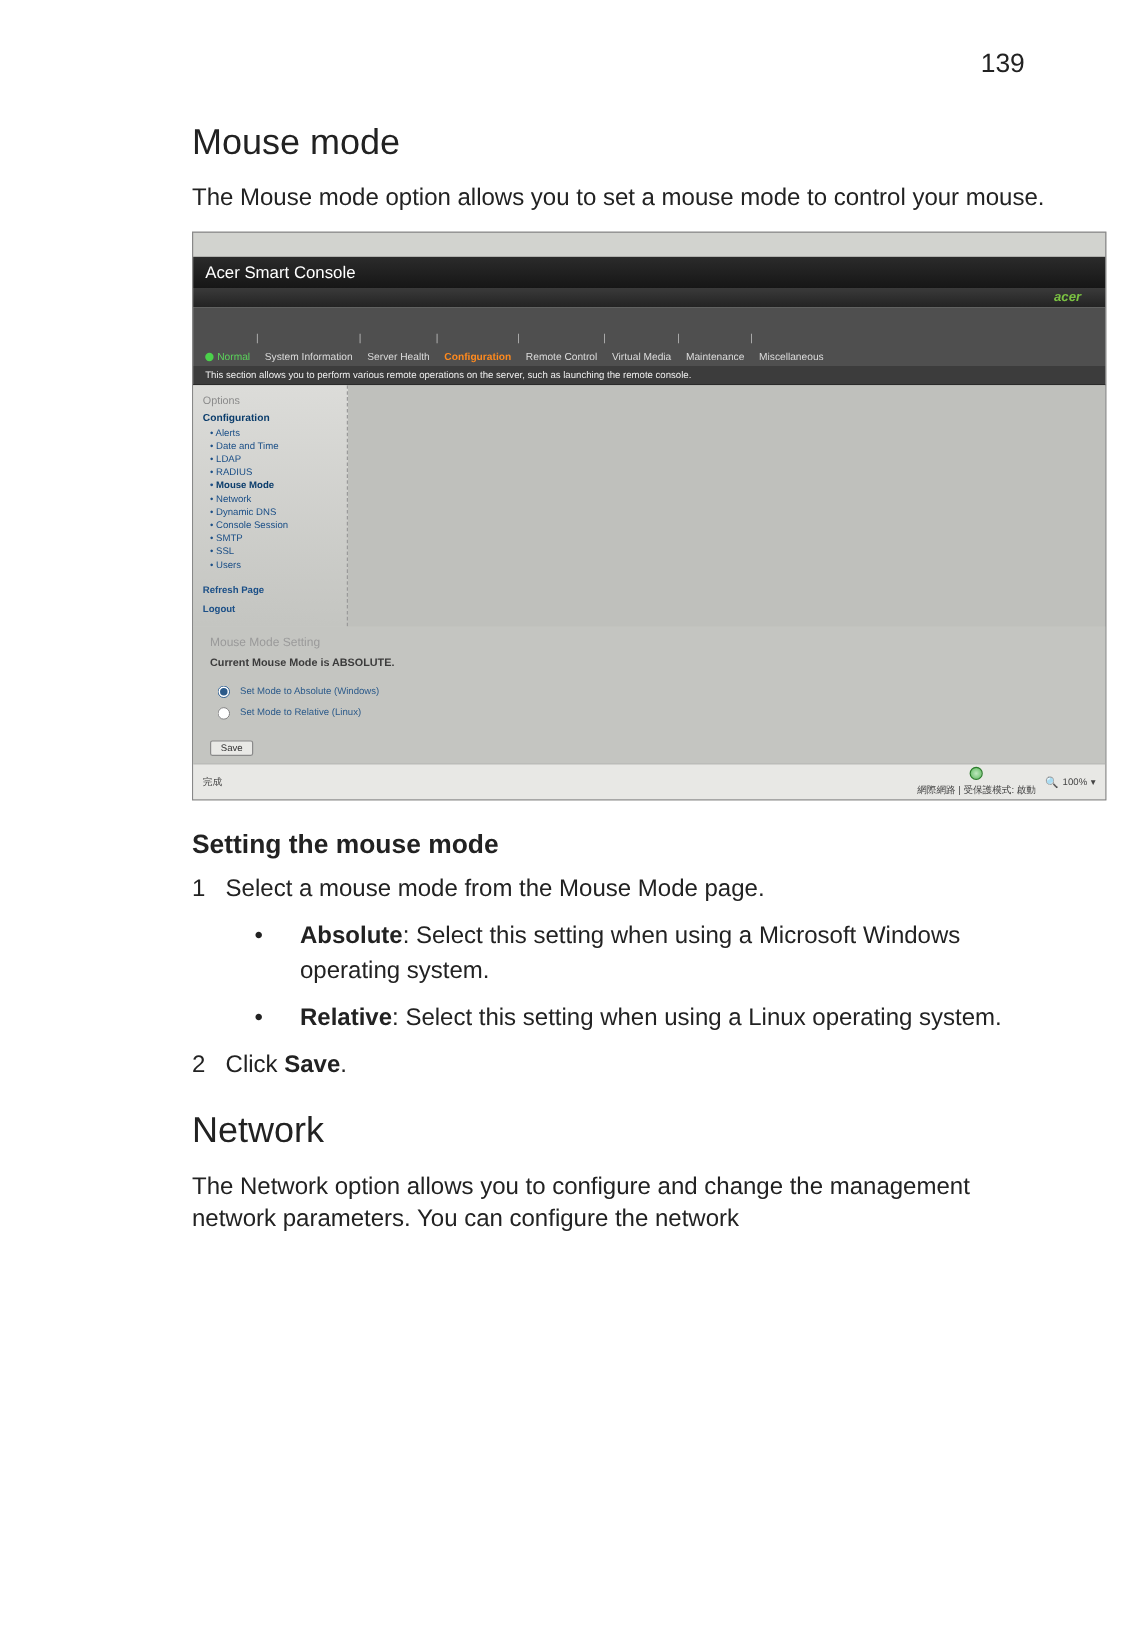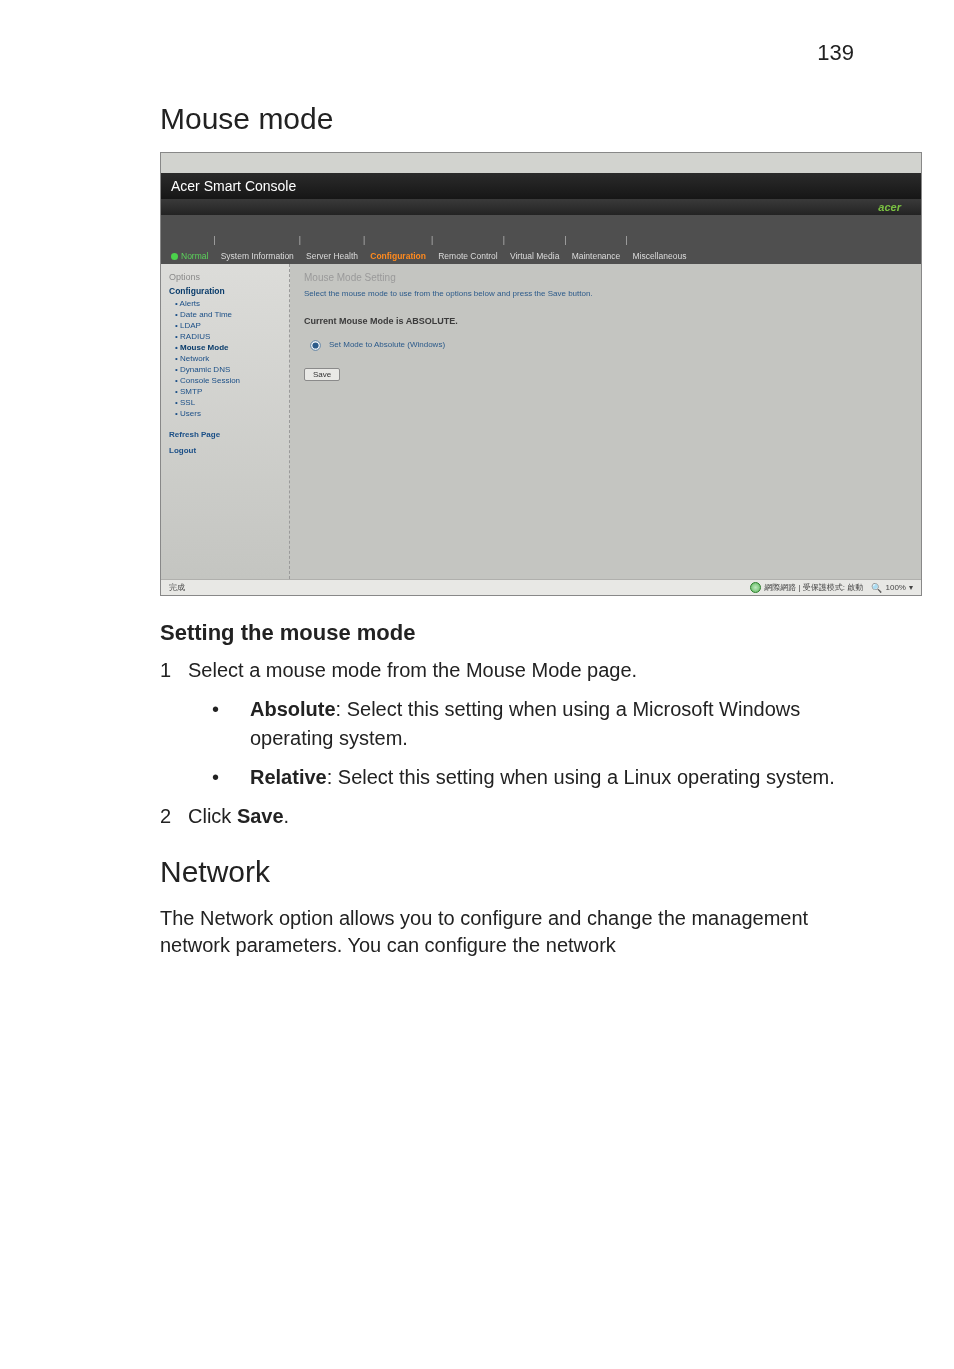--- a/index.html
+++ b/index.html
@@ -119,20 +119,21 @@
     background: #3c3c3c;
     color: #efefef;
     font-size: 8px;
     padding: 3px 10px;
     border-bottom: 1px solid #2a2a2a;
   }
   .ss-body {
     display: flex;
     background: #bfc0bc;
     min-height: 315px;
+    flex-direction: column;
   }
   .ss-sidebar {
     width: 112px;
     flex: 0 0 112px;
     background: linear-gradient(#dcdcd9,#c4c5c1);
     border-right: 1px dashed #9a9a9a;
     padding: 8px 8px;
     color: #565656;
     font-size: 8px;
   }
@@ -168,33 +169,34 @@
     background:#e8e8e5;
     border-top:1px solid #b0b0ad;
     display:flex;
     justify-content:space-between;
     align-items:center;
     font-size:8px;
     color:#444;
     padding:2px 8px;
   }
   .ss-statusbar .right{ display:flex; align-items:center; gap:8px;}
-  .ss-statusbar .zone{ display:flex; align-items:flex-start; gap:3px;}
+  .ss-statusbar .zone{ display:flex; align-items:center; gap:3px;flex-direction:column;}
   .ss-statusbar .globe{ width:9px; height:9px; border:1px solid #2a7c2a; border-radius:50%; background:radial-gradient(#bfe8bf,#5bb85b);}
   .ss-statusbar .zoom{ display:flex; align-items:center; gap:3px;}
   .ss-statusbar .mag{ font-size:9px; color:#666;}
 </style>
 </head>
 <body>
 
 <div class="page">
 
   <div class="page-number">139</div>
 
   <h2 class="section">Mouse mode</h2>
+  <p class="body">The Mouse mode option allows you to set a mouse mode to control your mouse.</p>
 
   <div class="screenshot-wrap">
     <div class="screenshot">
       <div class="ss-titlebar">Acer Smart Console</div>
       <div class="ss-logobar">acer</div>
       <div class="ss-tabs">
         <span class="ss-tab status">
             <span class="dot"></span>
             <span>Normal</span>
           </span>
@@ -206,20 +208,21 @@
         <span class="ss-tab active">Configuration</span>
         <span class="ss-sep">|</span>
         <span class="ss-tab">Remote Control</span>
         <span class="ss-sep">|</span>
         <span class="ss-tab">Virtual Media</span>
         <span class="ss-sep">|</span>
         <span class="ss-tab">Maintenance</span>
         <span class="ss-sep">|</span>
         <span class="ss-tab">Miscellaneous</span>
       </div>
+      <div class="ss-infobar">This section allows you to perform various remote operations on the server, such as launching the remote console.</div>
       <div class="ss-body">
         <div class="ss-sidebar">
           <div class="grp">Options</div>
           <div class="hdr">Configuration</div>
           <ul>
             <li>Alerts</li>
             <li>Date and Time</li>
             <li>LDAP</li>
             <li>RADIUS</li>
             <li class="active">Mouse Mode</li>
@@ -228,25 +231,28 @@
             <li>Console Session</li>
             <li>SMTP</li>
             <li>SSL</li>
             <li>Users</li>
           </ul>
           <div class="linkish">Refresh Page</div>
           <div class="linkish">Logout</div>
         </div>
         <div class="ss-main">
           <div class="panel-title">Mouse Mode Setting</div>
-          <div class="desc">Select the mouse mode to use from the options below and press the Save button.</div>
           <div class="state">Current Mouse Mode is ABSOLUTE.</div>
           <label>
               <input type="radio" checked="" style="">
               <span>Set Mode to Absolute (Windows)</span>
+            </label>
+          <label>
+              <input type="radio" style="">
+              <span>Set Mode to Relative (Linux)</span>
             </label>
           <button class="savebtn">Save</button>
         </div>
       </div>
       <div class="ss-statusbar">
         <div>完成</div>
         <div class="right">
           <div class="zone">
             <span class="globe"></span>
             <span>網際網路 | 受保護模式: 啟動</span>

